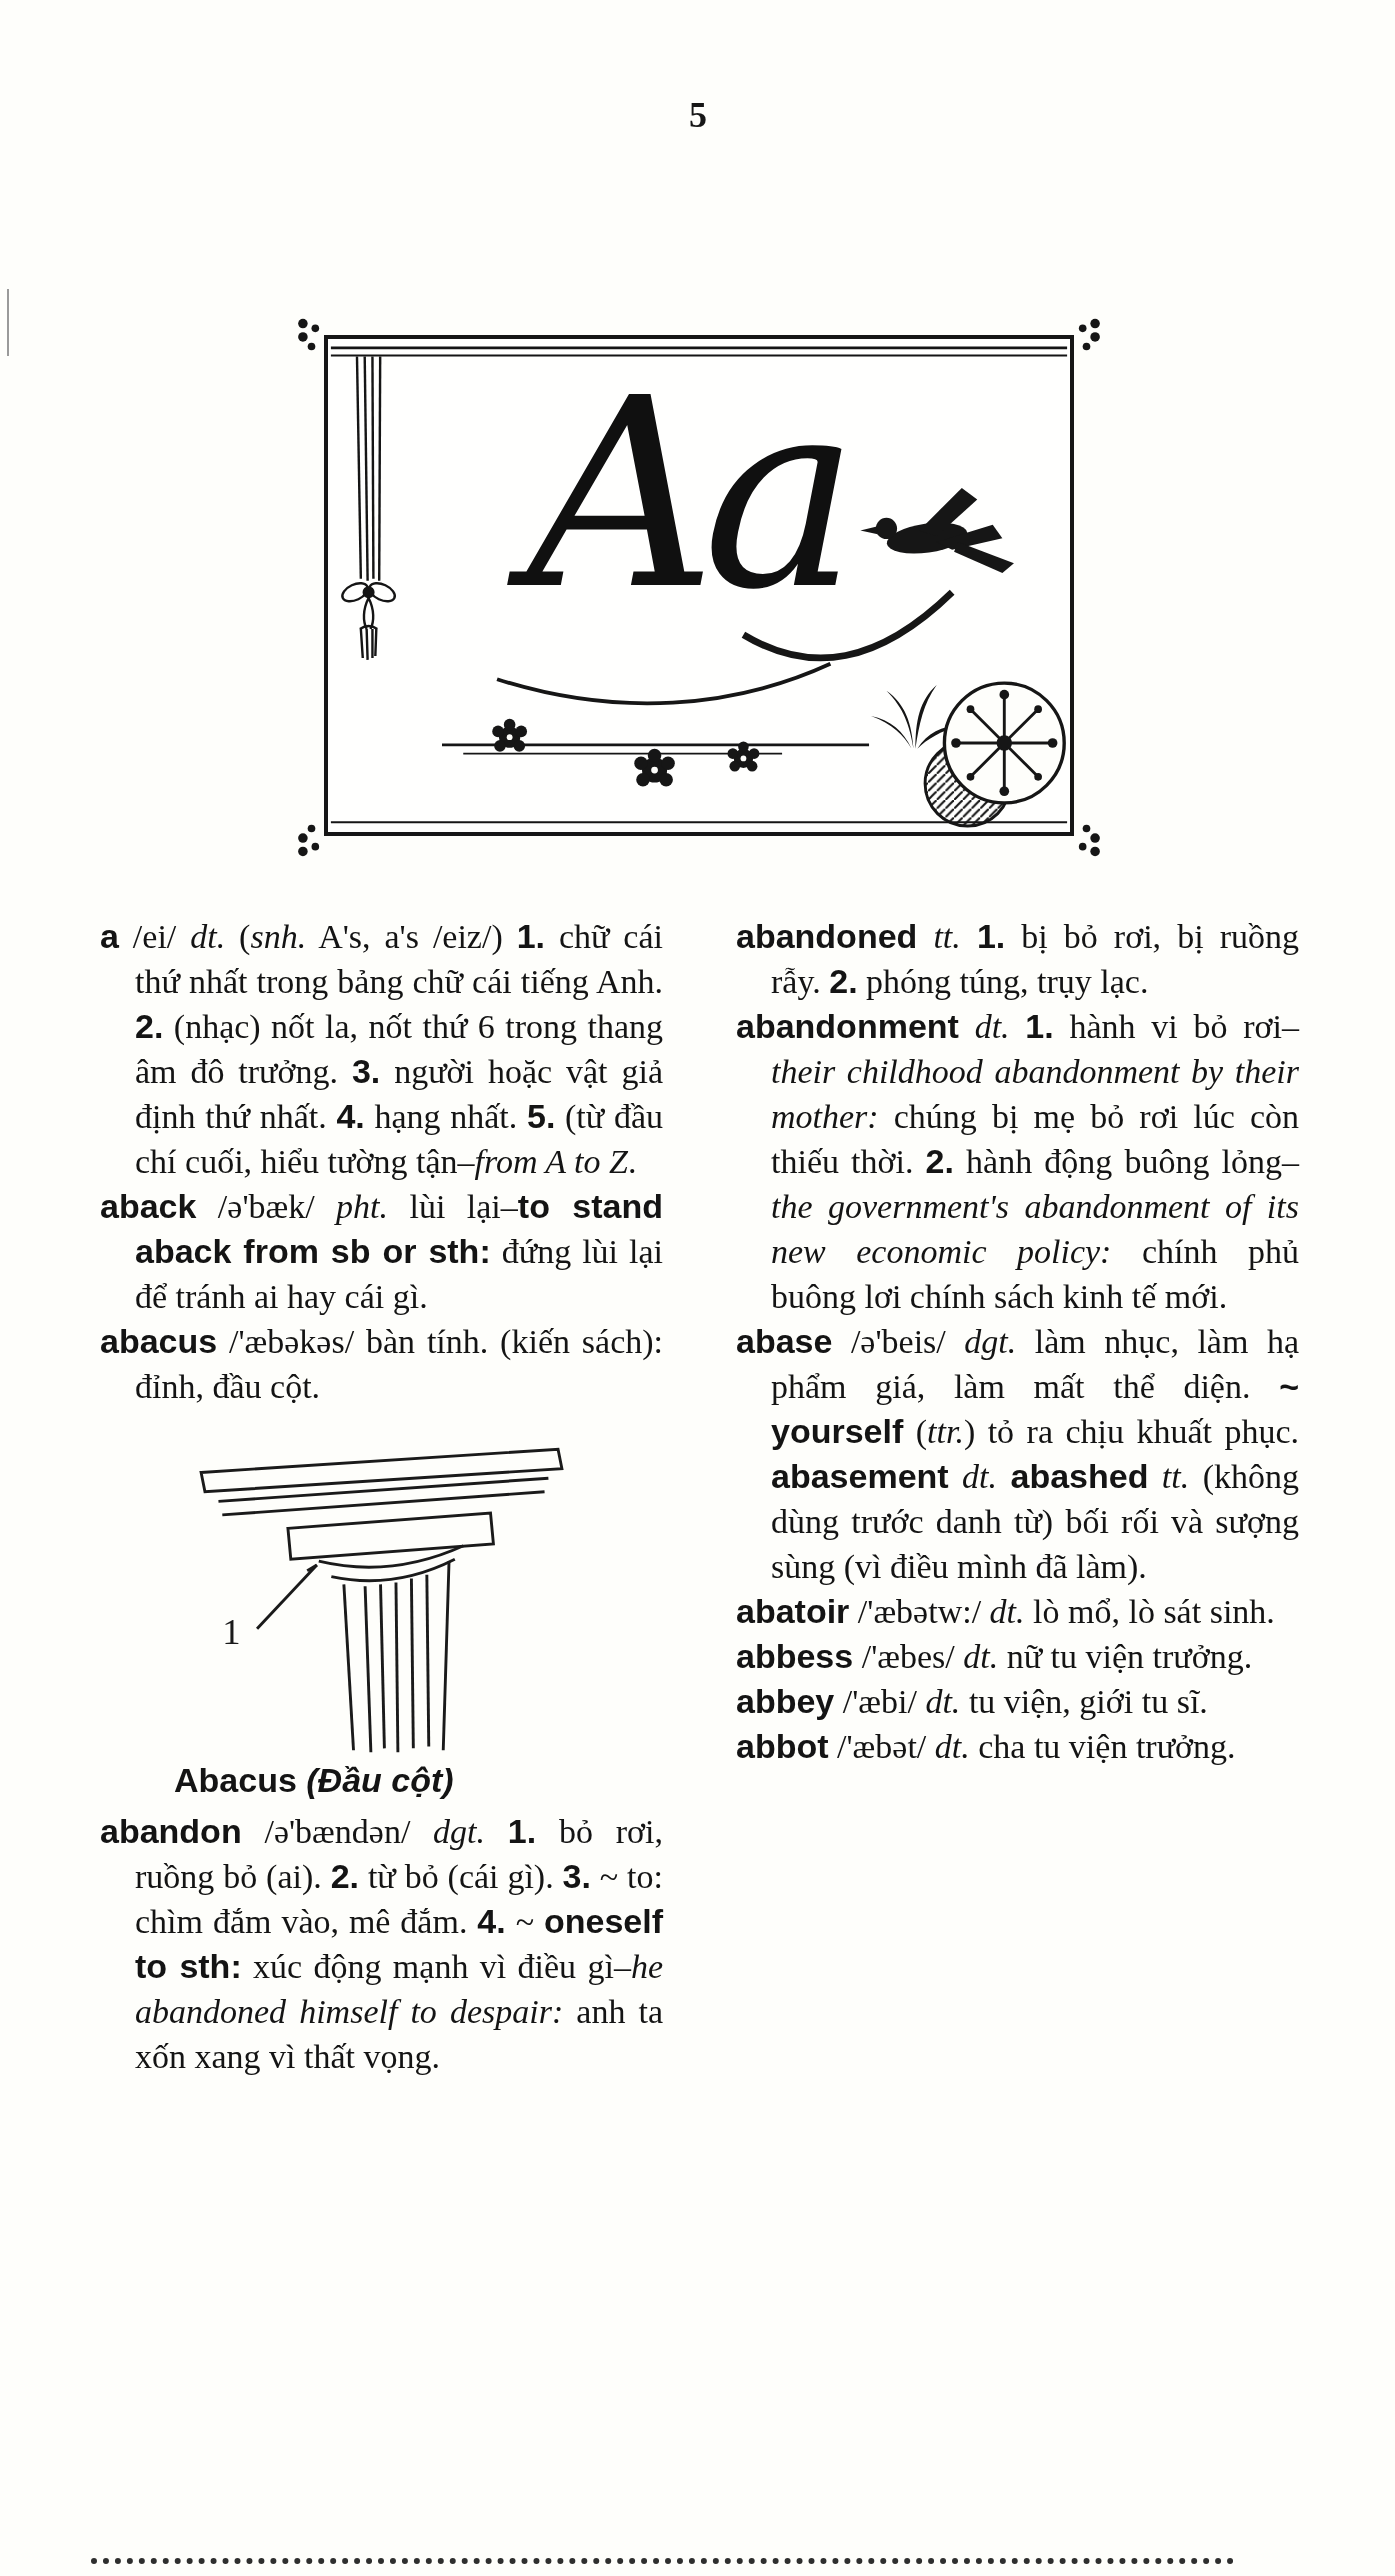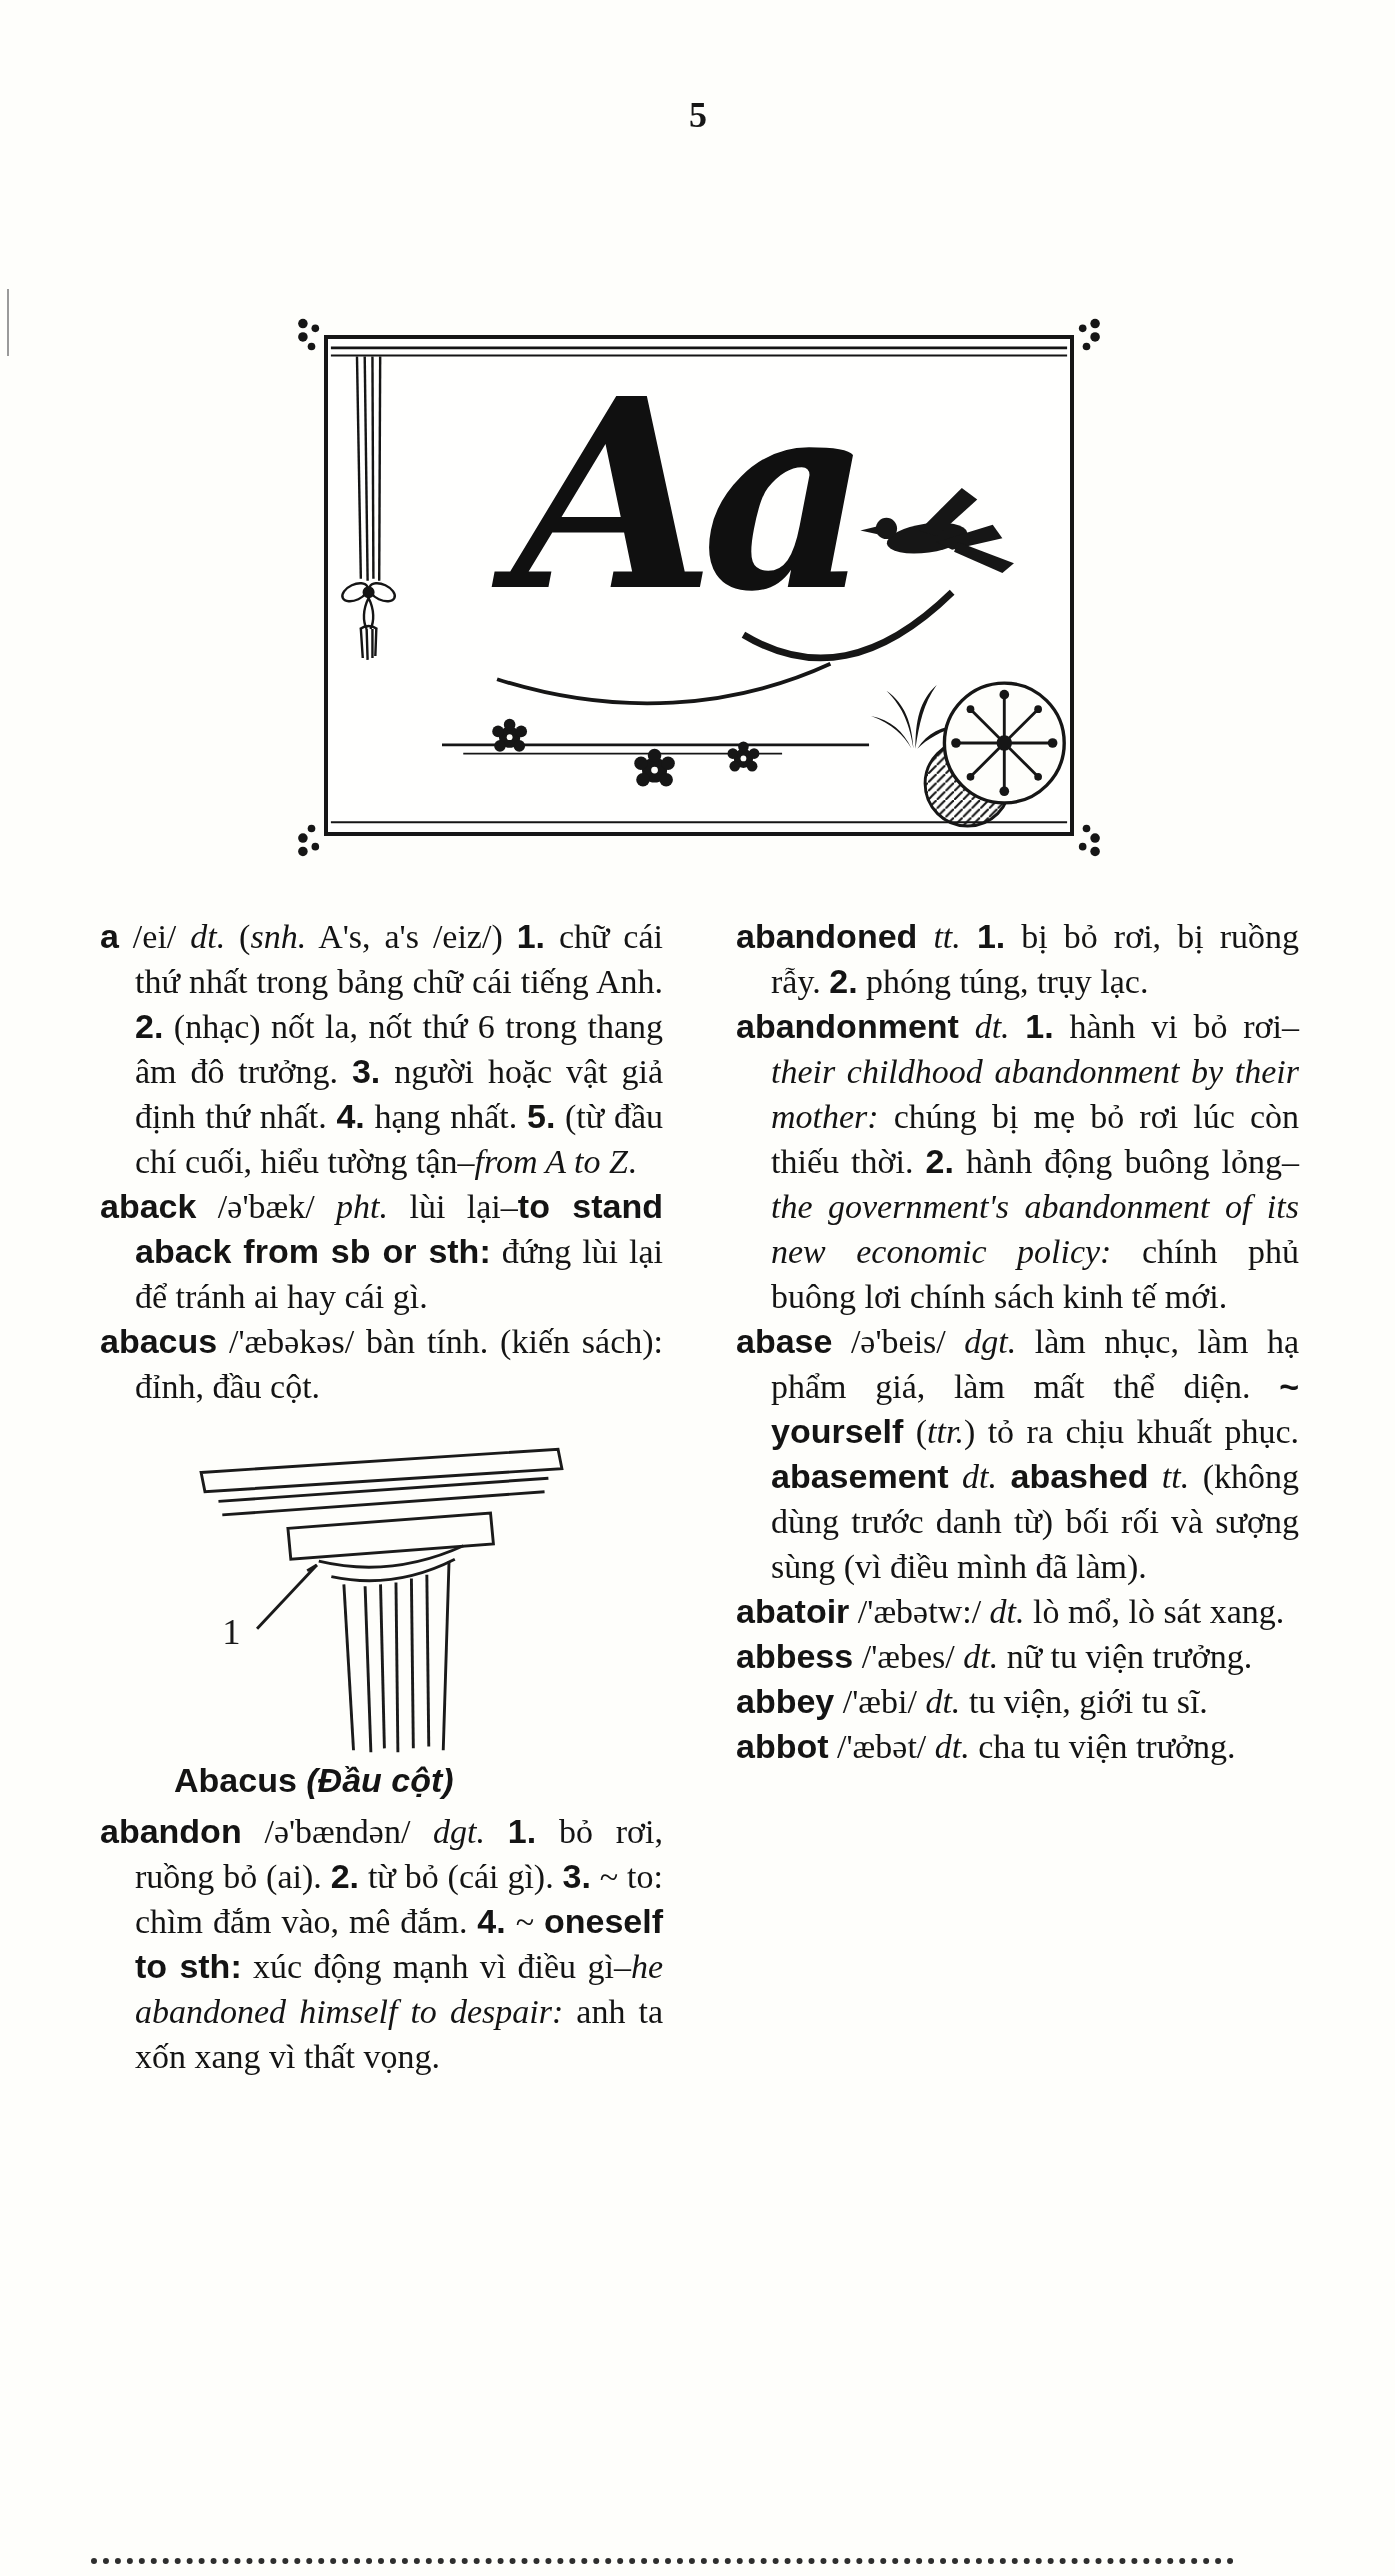--- a/index.html
+++ b/index.html
@@ -14,21 +14,21 @@
     text-align:center; font-size:36px; font-weight:700;
   }
   
   .plate {
     position:absolute; left:324px; top:335px; width:750px; height:501px;
     border:4.8px solid #161616; background:#fffffe;
   }
   .plate-decor { position:absolute; inset:0; width:100%; height:100%; }
   .plate-letter {
     position:absolute; top:25px; left:50%; transform:translateX(-54%);
-    font-family:"DejaVu Serif", serif; font-style:italic; font-weight:700;
+    font-family:"DejaVu Serif", serif; font-style:italic; font-weight:400;
     font-size:262px; line-height:1; letter-spacing:-13.5px; color:#101010;
     pointer-events:none;
   }
   .corner-dots { position:absolute; }
   .dots-tl { left:-35px; top:-25px; }
   .dots-tr { right:-35px; top:-25px; transform:scaleX(-1); }
   .dots-bl { left:-35px; bottom:-29px; transform:scaleY(-1); }
   .dots-br { right:-35px; bottom:-29px; transform:scale(-1,-1); }
   
   .columns {
@@ -241,21 +241,21 @@
         <figcaption class="entry fig-caption"><span class="b">Abacus </span><span class="bi">(Đầu cột)</span></figcaption>
       </figure>
 
       <p class="entry"><span class="b">abandon</span><span> /ə'bændən/ </span><span class="i">dgt.</span><span> </span><span class="b">1.</span><span> bỏ rơi, ruồng bỏ (ai). </span><span class="b">2.</span><span> từ bỏ (cái gì). </span><span class="b">3.</span><span> ~ to: chìm đắm vào, mê đắm. </span><span class="b">4.</span><span> ~ </span><span class="b">oneself to sth:</span><span> xúc động mạnh vì điều gì–</span><span class="i">he abandoned himself to despair:</span><span> anh ta xốn xang vì thất vọng.</span></p>
     </div>
 
     <div class="col">
       <p class="entry"><span class="b">abandoned</span><span> </span><span class="i">tt.</span><span> </span><span class="b">1.</span><span> bị bỏ rơi, bị ruồng rẫy. </span><span class="b">2.</span><span> phóng túng, trụy lạc.</span></p>
       <p class="entry"><span class="b">abandonment</span><span> </span><span class="i">dt.</span><span> </span><span class="b">1.</span><span> hành vi bỏ rơi–</span><span class="i">their childhood abandonment by their mother:</span><span> chúng bị mẹ bỏ rơi lúc còn thiếu thời. </span><span class="b">2.</span><span> hành động buông lỏng–</span><span class="i">the government's abandonment of its new economic policy:</span><span> chính phủ buông lơi chính sách kinh tế mới.</span></p>
       <p class="entry"><span class="b">abase</span><span> /ə'beis/ </span><span class="i">dgt.</span><span> làm nhục, làm hạ phẩm giá, làm mất thể diện. </span><span class="b">~ yourself</span><span> (</span><span class="i">ttr.</span><span>) tỏ ra chịu khuất phục. </span><span class="b">abasement</span><span> </span><span class="i">dt.</span><span> </span><span class="b">abashed</span><span> </span><span class="i">tt.</span><span> (không dùng trước danh từ) bối rối và sượng sùng (vì điều mình đã làm).</span></p>
-      <p class="entry"><span class="b">abatoir</span><span> /'æbətw:/ </span><span class="i">dt.</span><span> lò mổ, lò sát xang.</span></p>
+      <p class="entry"><span class="b">abatoir</span><span> /'æbətw:/ </span><span class="i">dt.</span><span> lò mổ, lò sát sinh.</span></p>
       <p class="entry"><span class="b">abbess</span><span> /'æbes/ </span><span class="i">dt.</span><span> nữ tu viện trưởng.</span></p>
       <p class="entry"><span class="b">abbey</span><span> /'æbi/ </span><span class="i">dt.</span><span> tu viện, giới tu sĩ.</span></p>
       <p class="entry"><span class="b">abbot</span><span> /'æbət/ </span><span class="i">dt.</span><span> cha tu viện trưởng.</span></p>
     </div>
 
   </div>
 
   <div class="scan-mark-left"></div>
   <div class="scan-dots"></div>
 

